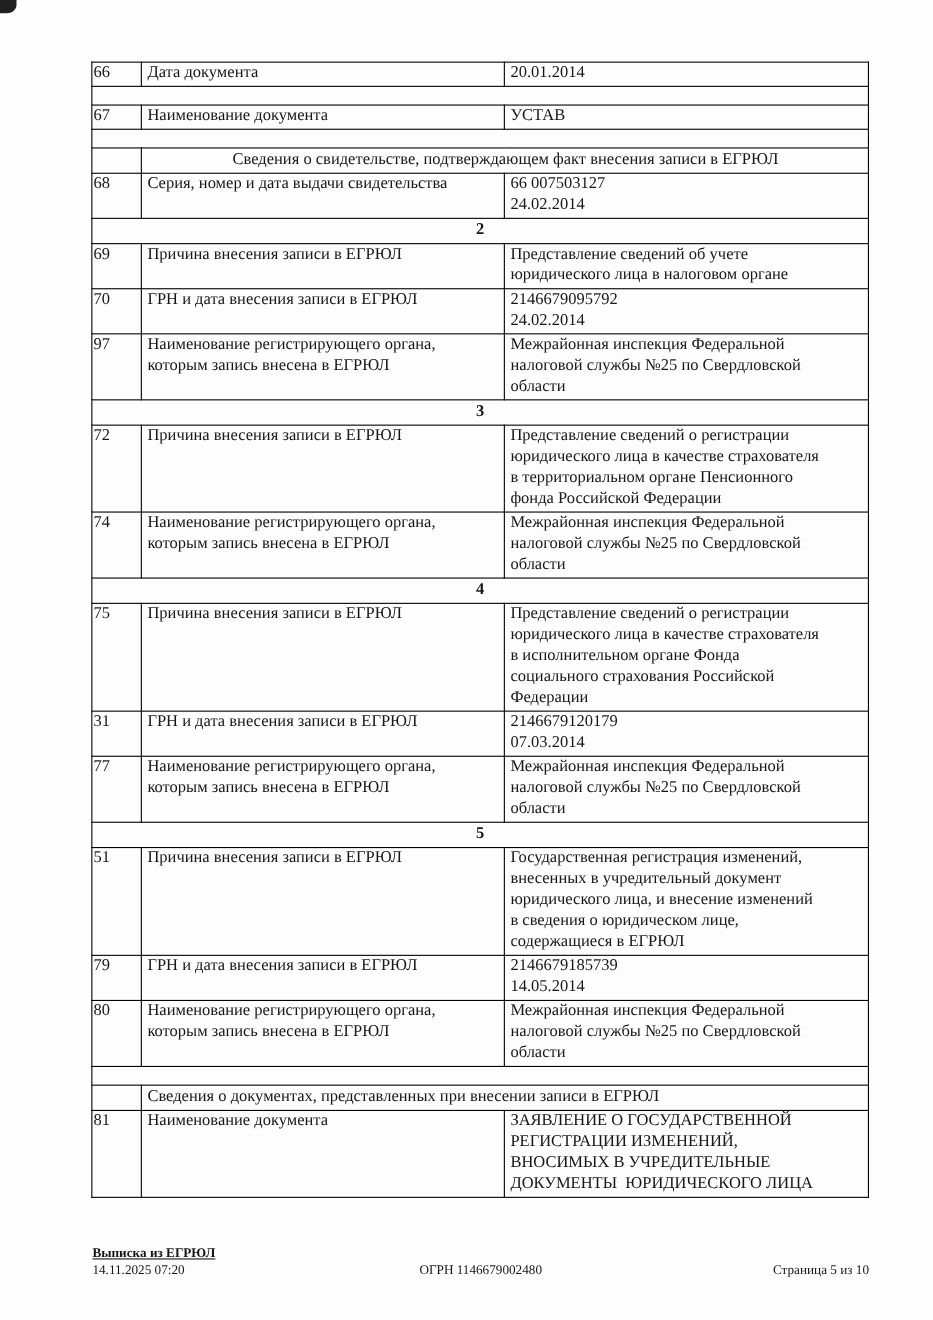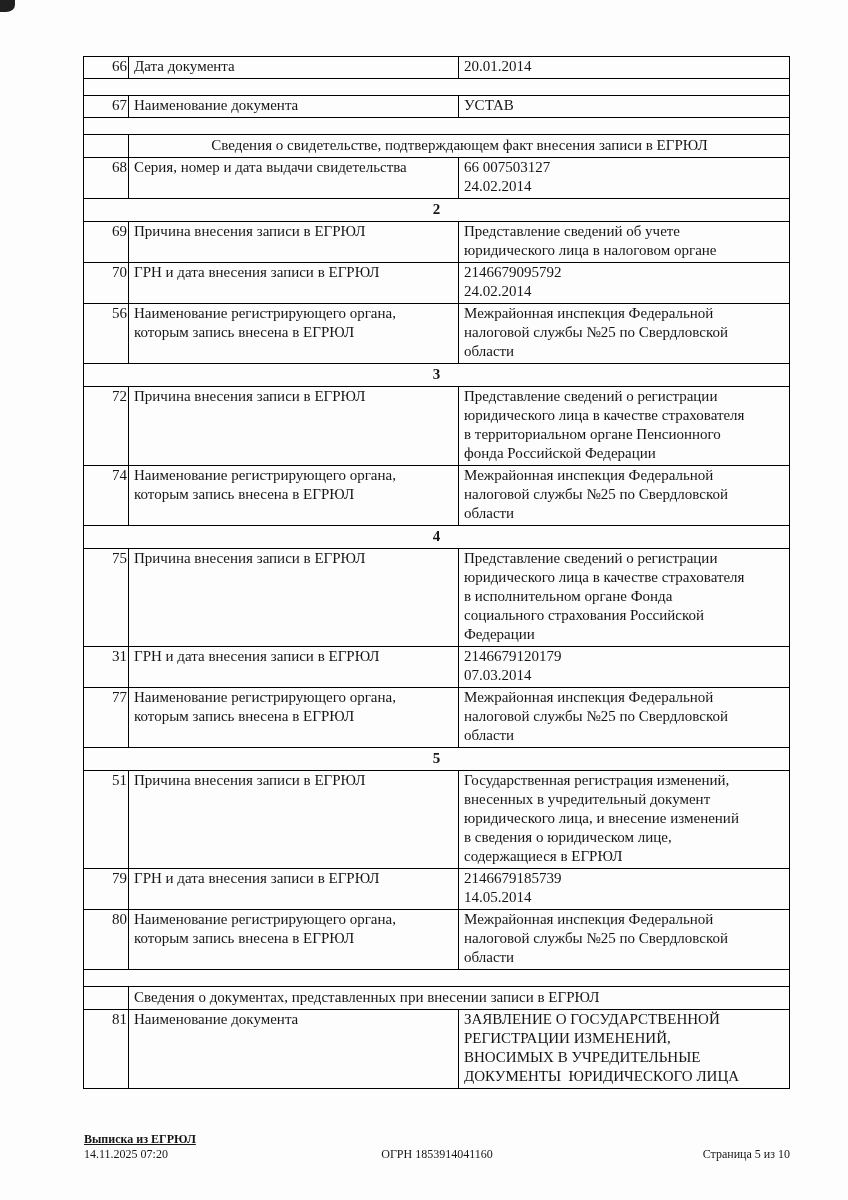--- a/index.html
+++ b/index.html
@@ -26,21 +26,21 @@
     font-size: 15px;
     line-height: 19px;
   }
   .doc-table td {
     border: 1px solid #000;
     vertical-align: top;
     padding: 0 4px 2px 5px;
     white-space: pre-wrap;
     overflow: hidden;
   }
-  td.c-num   { text-align: right; padding: 0 1px 2px 1px; margin-top: 36px; }
+  td.c-num   { text-align: left; padding: 0 1px 2px 1px; margin-top: 36px; }
   td.c-spacer { height: 17px; padding: 0; }
   td.c-secnum { text-align: center; font-weight: bold; padding: 1px 0 2px 0; }
   td.c-sechdr { padding: 1px 4px 2px 5px; }
   td.c-sechdr.align-center { text-align: center; }
   td.c-sechdr.align-left   { text-align: left; }
   .footer {
     position: absolute;
     left: 84px; top: 1132px;
     width: 706px; height: 32px;
     font-size: 12px;
@@ -98,21 +98,21 @@
         <td class="c-value">Представление сведений об учете
 юридического лица в налоговом органе</td>
       </tr>
       <tr>
         <td class="c-num">70</td>
         <td class="c-label">ГРН и дата внесения записи в ЕГРЮЛ</td>
         <td class="c-value">2146679095792
 24.02.2014</td>
       </tr>
       <tr>
-        <td class="c-num">56</td>
+        <td class="c-num">97</td>
         <td class="c-label">Наименование регистрирующего органа,
 которым запись внесена в ЕГРЮЛ</td>
         <td class="c-value">Межрайонная инспекция Федеральной
 налоговой службы №25 по Свердловской
 области</td>
       </tr>
       <tr>
         <td class="c-secnum" colspan="3">3</td>
       </tr>
       <tr>
@@ -199,15 +199,15 @@
 ДОКУМЕНТЫ  ЮРИДИЧЕСКОГО ЛИЦА</td>
       </tr>
     </tbody>
 </table>
 
 <div class="footer">
   <div class="footer-left">
     <div class="l1">Выписка из ЕГРЮЛ</div>
     <div class="l2">14.11.2025 07:20</div>
   </div>
-  <div class="footer-center">ОГРН 1853914041160</div>
+  <div class="footer-center">ОГРН 1146679002480</div>
   <div class="footer-right">Страница 5 из 10</div>
 </div>
 
 </body></html>

